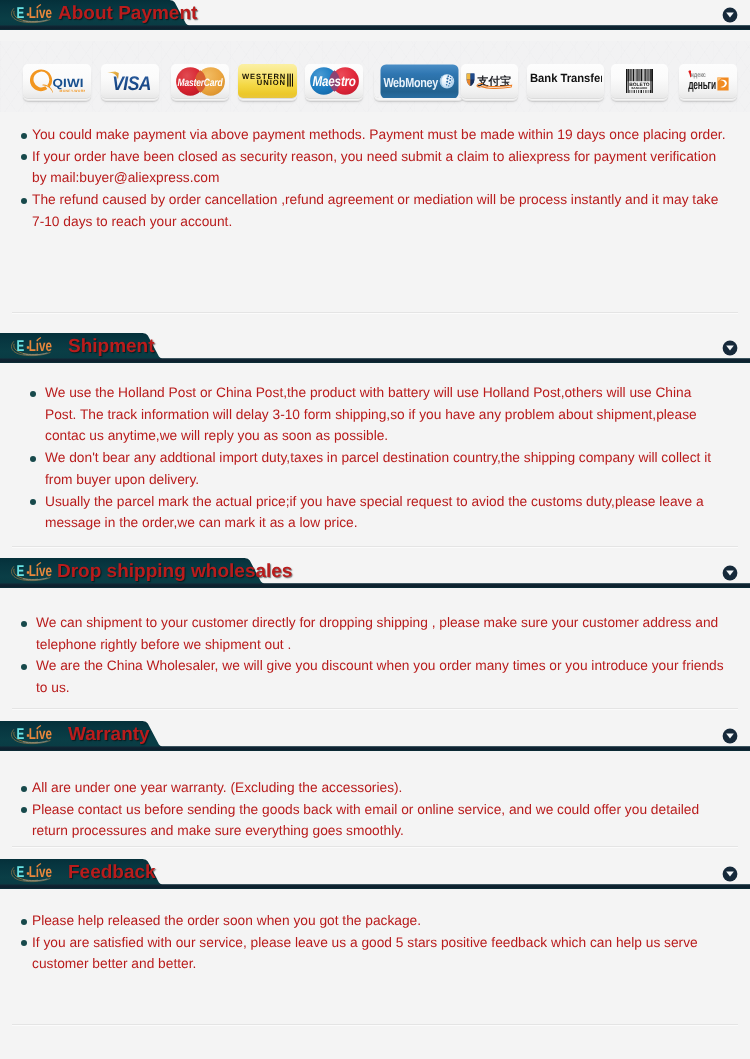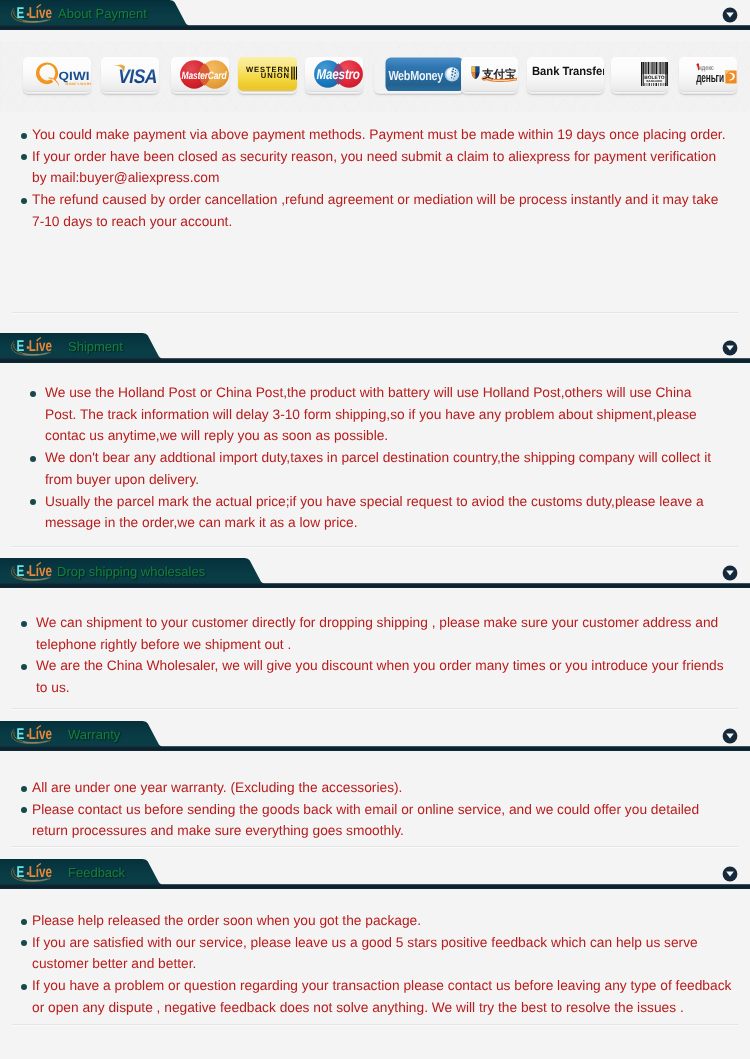--- a/index.html
+++ b/index.html
@@ -25,21 +25,21 @@
   }
 
   
   .sec-head { position:absolute; left:0; width:750px; height:30px; }
   .sec-head .shape { position:absolute; left:0; top:0; width:750px; height:30px; }
   .sec-head .shape svg { display:block; width:750px; height:30px; }
   .hd-logo { position:absolute; top:3px; left:9px; width:52px; height:24px; }
   .hd-logo svg { display:block; width:52px; height:24px; }
   .hd-title {
     position:absolute; top:0; height:28px; line-height:28px;
-    color:#15803d; font-size:13px; font-weight:normal;
+    color:#b91c1c; font-size:19px; font-weight:bold;
     text-shadow:1px 1px 1.2px rgba(0,0,0,0.55);
     white-space:nowrap;
   }
   .hd-arrow { position:absolute; right:12px; top:7px; width:16px; height:16px; }
   .hd-arrow svg { display:block; }
 
   
   .sec-body { position:absolute; left:0; width:750px; }
   ul.bullets { list-style:none; margin:0; padding:0 24px 0 21px; }
   ul.bullets > li {
@@ -55,26 +55,26 @@
     position:absolute; left:0; top:8.5px;
     width:6px; height:6px; border-radius:50%;
     background:#17494b;
   }
   .sec-body.indent ul.bullets > li { padding-left:15px; }
   .divider { position:absolute; height:2px; background:linear-gradient(to bottom,#e4e4e4 0 1px,#fbfbfb 1px 2px); }
 
   
   .cards { position:absolute; left:0; width:750px; height:45px; }
   .card {
-    position:absolute; top:4px; height:34px;
+    position:absolute; top:11px; height:34px;
     background:linear-gradient(to bottom,#fdfdfd 0%,#fbfbfb 42%,#f1f1f1 80%,#e8e8e8 100%);
     border-radius:5px;
     box-shadow:0 1px 0 0 #dcdcdc, 0 2px 0 0 #f4f4f4, 0 3px 0 0 #e6e6e6,
                0 4px 1px 0 rgba(0,0,0,0.10), 0 5px 5px -3px rgba(0,0,0,0.22);
-    display:flex; align-items:center; justify-content:flex-end;
+    display:flex; align-items:center; justify-content:center;
     overflow:hidden;
   }
   .card.dark { background:none; box-shadow:0 2px 0 0 #f4f4f4, 0 3px 0 0 #e6e6e6, 0 4px 1px 0 rgba(0,0,0,0.10), 0 5px 5px -3px rgba(0,0,0,0.22); }
   .card.wu  { background:linear-gradient(to bottom,#fbf0a4 0%,#f9e780 28%,#f4d844 62%,#ecc82a 88%,#e8c53d 100%); }
   .card svg { display:block; }
 </style>
 </head>
 <body>
 
 <div class="page" id="page">
@@ -514,18 +514,17 @@
           <svg viewBox="0 0 16 16" width="16" height="16" xmlns="http://www.w3.org/2000/svg">
   <circle cx="8" cy="8" r="7.4" fill="#16293a"></circle>
   <path d="M4.2 5.6 H11.8 L8 10.6 Z" fill="#f4f7f9"></path>
 </svg>
         </div>
     </div>
     <div class="sec-body" style="top:910px;">
       <ul class="bullets" style="padding-left:21px;padding-right:12px;">
         <li>Please help released the order soon when you got the package.</li>
         <li>If you are satisfied with our service, please leave us a good 5 stars positive feedback which can help us serve customer better and better.</li>
-        <li>If you have a problem or question regarding your transaction please contact us before leaving any type of feedback or open any dispute , negative feedback does not solve anything. We will try the best to resolve the issues .</li>
       </ul>
     </div>
     <div class="divider" style="top:1024px;left:12px;width:726px;"></div>
   </div>
 </div>
 
 </body></html>

